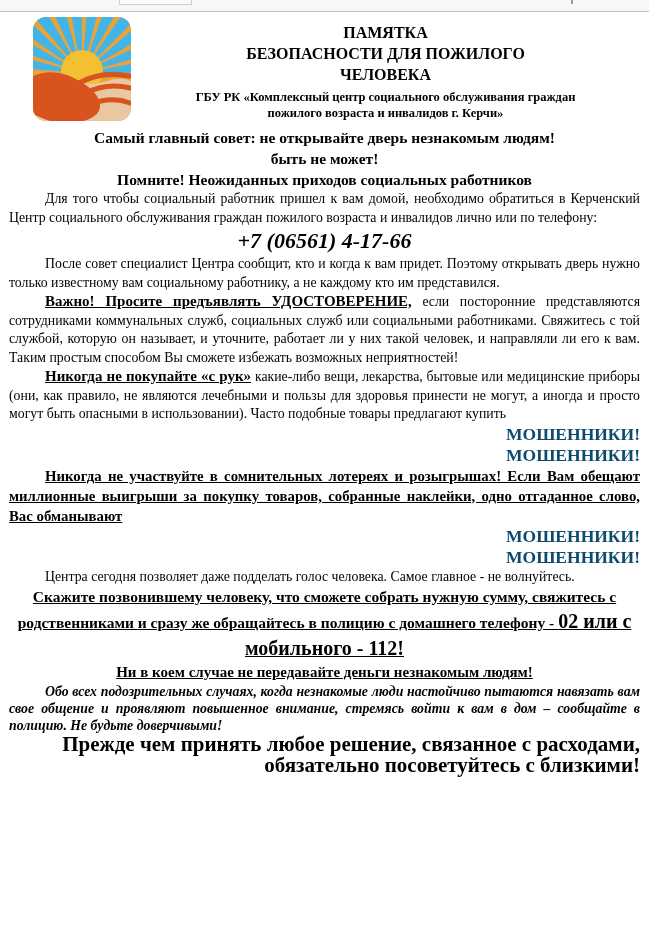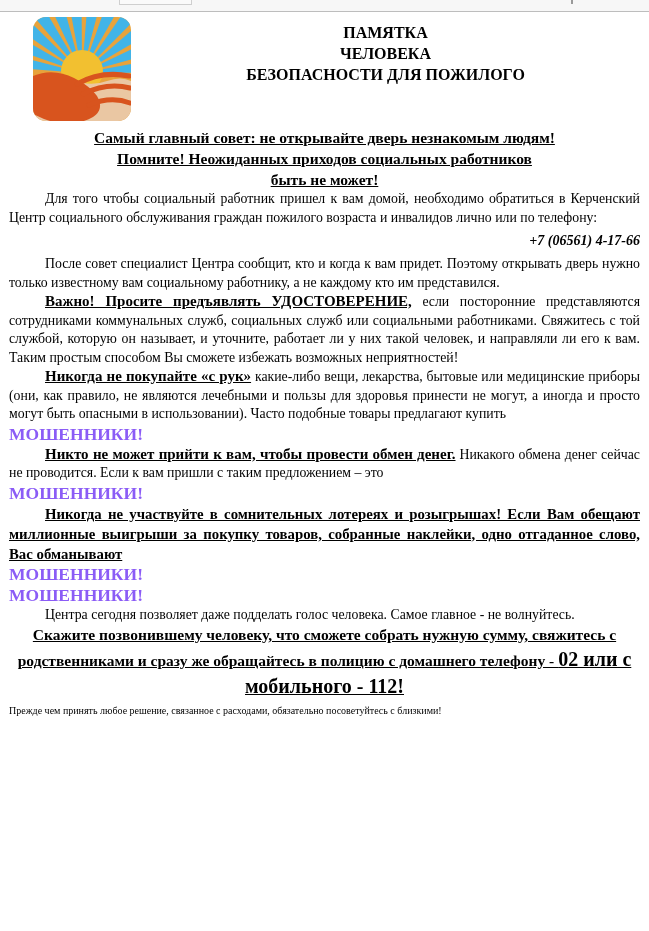--- a/index.html
+++ b/index.html
@@ -14,33 +14,33 @@
   .page{padding:3px 9px 0 9px;}
   .header{display:flex;align-items:flex-start;margin-top:2px;}
   .logo{width:98px;height:104px;flex:none;margin-left:24px;}
   .logo svg{display:block;width:98px;height:104px;}
   .header-text{flex:1;text-align:center;padding-top:5px;}
   .title-line{font-weight:bold;font-size:16px;line-height:21px;}
   .subtitle{font-weight:bold;font-size:12.5px;line-height:16px;max-width:425px;margin:4px auto 0 auto;}
   
   .content{margin-top:6px;}
   .content > div{margin:0;}
-  .h-advice{font-weight:bold;font-size:15.5px;line-height:21px;text-align:center;text-decoration:underline;}
+  .h-advice{font-weight:bold;font-size:15.5px;line-height:21px;text-align:center;}
   .para{font-size:13.8px;line-height:18.5px;text-align:justify;text-indent:36px;}
   .lead{font-weight:bold;text-decoration:underline;font-size:15px;}
-  .phone{font-weight:bold;font-style:italic;font-size:14px;line-height:28px;text-align:right;}
-  .scam{color:#8b5cf6;font-weight:bold;font-size:17.5px;line-height:21px;text-align:left;}
+  .phone{font-weight:bold;font-style:italic;font-size:22px;line-height:28px;text-align:center;}
+  .scam{color:#0c4a6e;font-weight:bold;font-size:17.5px;line-height:21px;text-align:right;}
   .lottery{font-weight:bold;text-decoration:underline;font-size:14.8px;line-height:20px;
            text-align:justify;text-indent:36px;}
   .call-advice{font-weight:bold;text-decoration:underline;font-size:15.5px;line-height:22px;text-align:center;}
   .call-big{font-size:20px;line-height:27px;}
   .never-give{font-weight:bold;text-decoration:underline;font-size:15px;line-height:21px;text-align:center;}
   .suspicious{font-weight:bold;font-style:italic;font-size:13.8px;line-height:17px;
               text-align:justify;text-indent:36px;}
-  .final{font-weight:normal;font-size:10px;line-height:21px;text-align:left;}
+  .final{font-weight:bold;font-size:21px;line-height:21px;text-align:right;}
 </style>
 </head>
 <body>
 
 <div class="screen">
 
   <div class="top-strip">
     <div class="strip-box"></div>
     <div class="strip-tick"></div>
   </div>
@@ -75,57 +75,59 @@
             <path d="M0,66 Q20,58 38,63 Q58,70 74,64 Q88,59 98,64 L98,104 L0,104 Z" fill="#eac7a3"></path>
             <path d="M-2,60 C12,53 27,54 41,61 C51,66 59,72 64,79 C69,87 68,95 60,100 C47,108 26,108 11,102 L-2,96 Z" fill="#d8541e"></path>
             <path d="M44,67 C60,58 76,55 96,59" fill="none" stroke="#d8541e" stroke-width="5" stroke-linecap="round"></path>
             <path d="M50,77 C66,69 82,67 97,71" fill="none" stroke="#d8541e" stroke-width="5" stroke-linecap="round"></path>
             <path d="M56,88 C70,82 84,81 97,86" fill="none" stroke="#d8541e" stroke-width="5" stroke-linecap="round"></path>
           </g>
         </svg>
       </div>
       <div class="header-text">
         <div class="title-line">ПАМЯТКА</div>
+        <div class="title-line">БЕЗОПАСНОСТИ ДЛЯ ПОЖИЛОГО</div>
         <div class="title-line">ЧЕЛОВЕКА</div>
-        <div class="title-line">БЕЗОПАСНОСТИ ДЛЯ ПОЖИЛОГО</div>
+        <div class="subtitle">ГБУ РК «Комплексный центр социального обслуживания граждан пожилого возраста и инвалидов г. Керчи»</div>
       </div>
     </div>
 
     <div class="content">
 
       <div class="h-advice">Самый главный совет: не открывайте дверь незнакомым людям!</div>
+      <div class="h-advice">быть не может!</div>
       <div class="h-advice">Помните! Неожиданных приходов социальных работников</div>
-      <div class="h-advice">быть не может!</div>
 
       <div class="para">Для того чтобы социальный работник пришел к вам домой, необходимо обратиться в Керченский  Центр социального обслуживания граждан пожилого возраста и инвалидов лично или по телефону:</div>
 
       <div class="phone">+7 (06561) 4-17-66</div>
 
       <div class="para">После совет специалист Центра сообщит, кто и когда к вам придет. Поэтому открывать дверь нужно только известному вам социальному работнику, а не каждому кто им представился.</div>
 
       <div class="para"><span class="lead">Важно! Просите предъявлять УДОСТОВЕРЕНИЕ,</span><span> если посторонние представляются сотрудниками коммунальных служб, социальных служб или социальными работниками. Свяжитесь с той службой, которую он называет, и уточните, работает ли у них такой человек, и направляли ли его к вам. Таким простым способом Вы сможете избежать возможных неприятностей!</span></div>
 
       <div class="para"><span class="lead">Никогда не покупайте «с рук»</span><span> какие-либо вещи, лекарства, бытовые или медицинские приборы (они, как правило, не являются лечебными и пользы для здоровья принести не могут, а иногда и просто могут быть опасными в использовании). Часто подобные товары предлагают купить</span></div>
 
       <div class="scam">МОШЕННИКИ!</div>
 
-      <div class="para"><span class="lead">Никто не может прийти к вам, чтобы провести обмен денег.</span><span> Никакого обмена денег сейчас не проводится. Если к вам пришли с таким предложением – это</span></div>
 
       <div class="scam">МОШЕННИКИ!</div>
 
       <div class="lottery">Никогда не участвуйте в сомнительных лотереях и розыгрышах! Если Вам обещают миллионные выигрыши за покупку товаров, собранные наклейки, одно отгаданное слово, Вас обманывают</div>
 
       <div class="scam">МОШЕННИКИ!</div>
 
 
       <div class="scam">МОШЕННИКИ!</div>
 
       <div class="para">Центра сегодня позволяет даже подделать голос человека. Самое главное - не волнуйтесь.</div>
 
       <div class="call-advice"><span>Скажите позвонившему человеку, что сможете собрать нужную сумму, свяжитесь с родственниками и сразу же обращайтесь в полицию с домашнего телефону - </span><span class="call-big">02 или с мобильного - 112!</span></div>
 
+      <div class="never-give">Ни в коем случае не передавайте деньги незнакомым людям!</div>
 
+      <div class="suspicious">Обо всех подозрительных случаях, когда незнакомые люди настойчиво пытаются навязать вам свое общение и проявляют повышенное внимание, стремясь войти к вам в дом – сообщайте в полицию. Не будьте доверчивыми!</div>
 
       <div class="final">Прежде чем принять любое решение, связанное с расходами, обязательно посоветуйтесь с близкими!</div>
 
     </div>
   </div>
 </div>
 
 </body></html>

